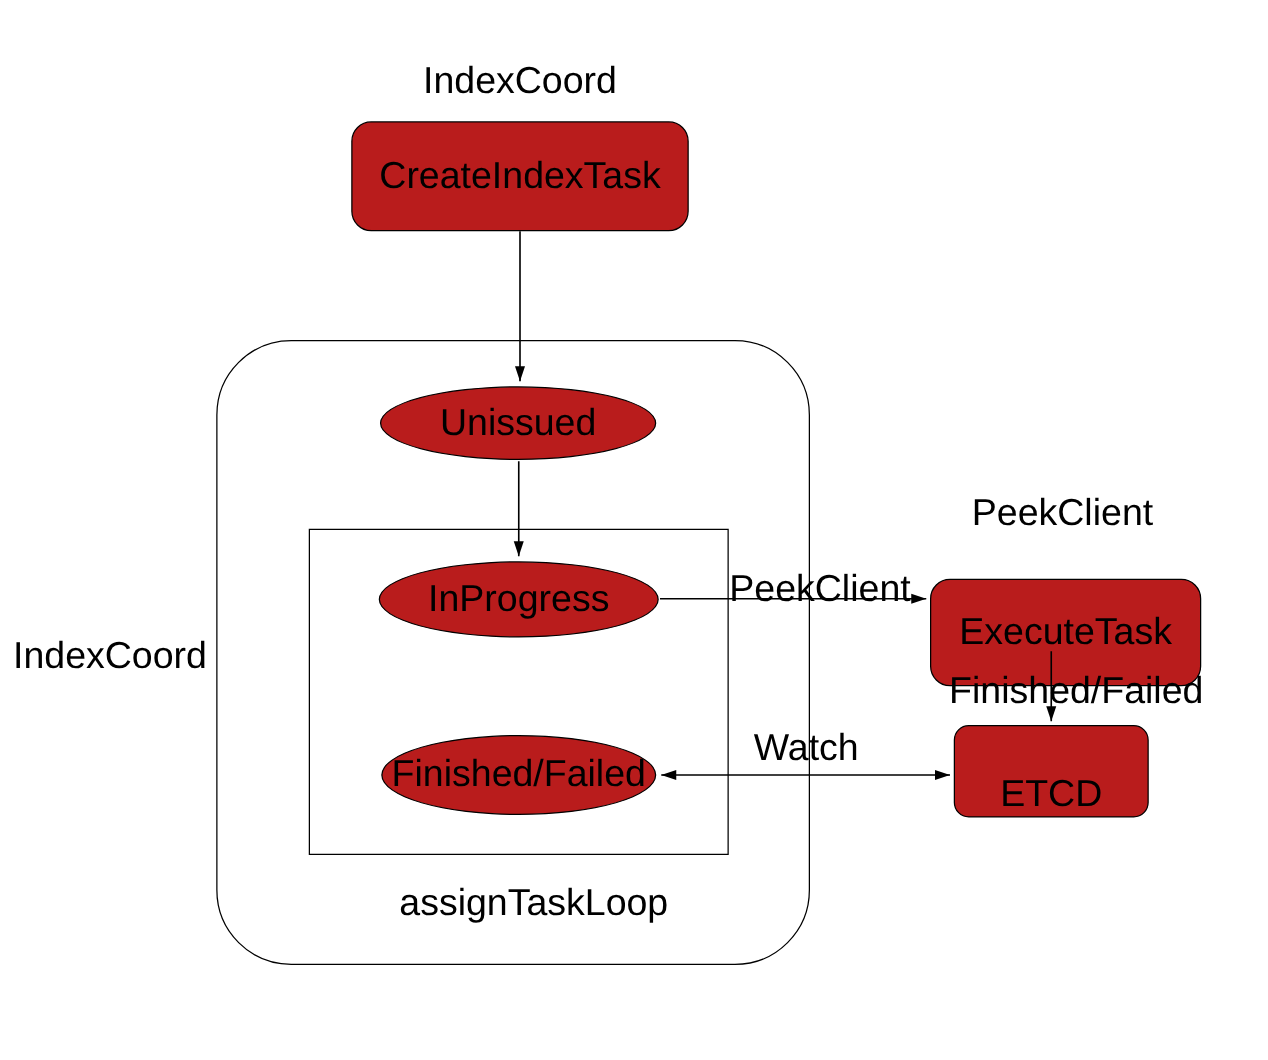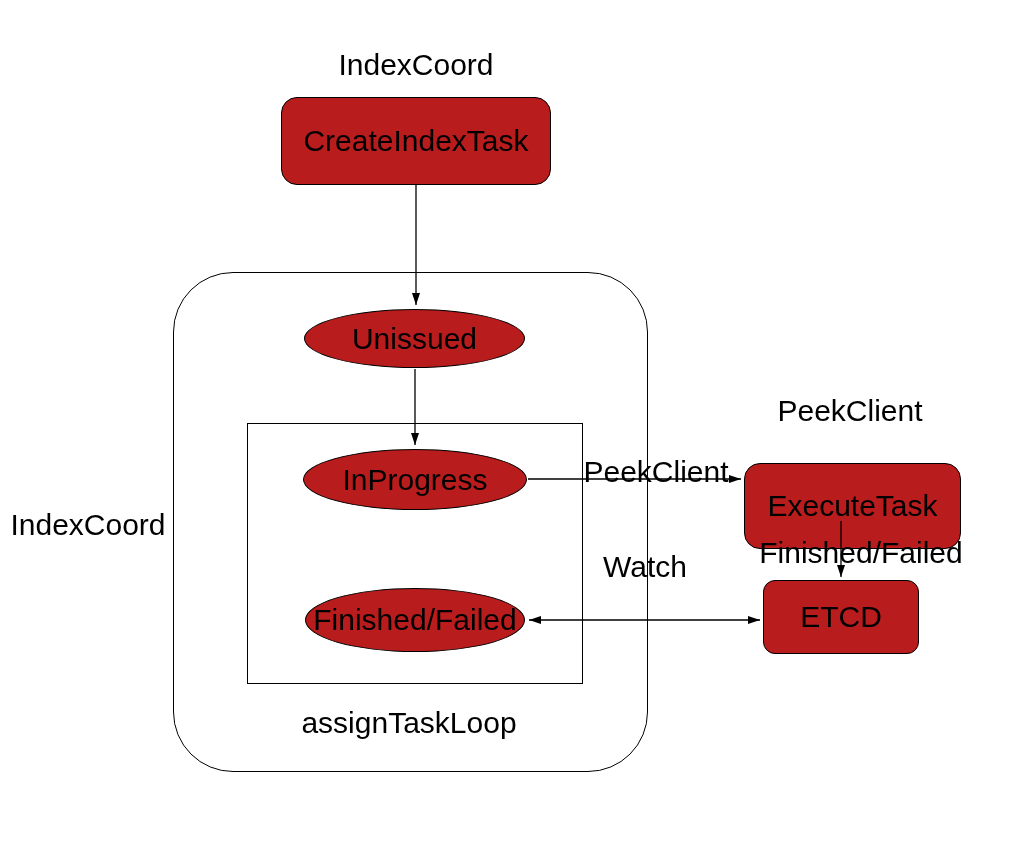--- a/index.html
+++ b/index.html
@@ -24,21 +24,21 @@
   .node {
     position: absolute;
     border: 1.5px solid #000000;
     background: #b91c1c;
     display: flex;
     align-items: center;
     justify-content: center;
     white-space: nowrap;
   }
   .rounded { border-radius: 16px; }
-  .rounded-sm { border-radius: 12px; }
+  .rounded-sm { border-radius: 12px; align-items: flex-end; }
   .ellipse { border-radius: 50%; }
   .lbl {
     position: absolute;
     text-align: center;
     white-space: nowrap;
     line-height: 34px;
   }
   svg.edges {
     position: absolute;
     left: 0; top: 0;
@@ -51,21 +51,21 @@
 <body>
 
 <div class="canvas">
 
   <div class="group-box" style="left:173px; top:272px; width:475px; height:500px; border-radius:60px;"></div>
   <div class="group-box" style="left:247px; top:423px; width:336px; height:261px;"></div>
 
   <div class="lbl" style="left:316px; top:48px;  width:200px;">IndexCoord</div>
   <div class="lbl" style="left:0px;   top:508px; width:176px;">IndexCoord</div>
   <div class="lbl" style="left:750px; top:394px; width:200px;">PeekClient</div>
-  <div class="lbl" style="left:259px; top:706px; width:300px;">assignTaskLoop</div>
+  <div class="lbl" style="left:277px; top:706px; width:300px;">assignTaskLoop</div>
 
   <div class="node rounded" style="left:281px; top:97px; width:270px; height:88px;">
     <span>CreateIndexTask</span>
   </div>
 
   <div class="node ellipse" style="left:304px; top:309px; width:221px; height:59px;">
     <span>Unissued</span>
   </div>
 
   <div class="node ellipse" style="left:303px; top:449px; width:224px; height:61px;">
@@ -79,21 +79,21 @@
   <div class="node rounded" style="left:744px; top:434px; width:217px; height:86px;margin-top:29px;">
     <span>ExecuteTask</span>
   </div>
 
   <div class="node rounded-sm" style="left:763px; top:580px; width:156px; height:74px;">
     <span>ETCD</span>
   </div>
 
   <div class="lbl" style="left:566px; top:455px; width:180px;">PeekClient</div>
   <div class="lbl" style="left:741px; top:536px; width:240px;">Finished/Failed</div>
-  <div class="lbl" style="left:595px; top:550px; width:100px;">Watch</div>
+  <div class="lbl" style="left:595px; top:582px; width:100px;">Watch</div>
 
   <svg class="edges" viewBox="0 0 1014 848">
     <defs>
       <marker id="arrow" markerUnits="userSpaceOnUse" markerWidth="16" markerHeight="12" refX="13" refY="5" orient="auto-start-reverse">
         <path d="M1,1 L13,5 L1,9 Z" fill="#000000"></path>
       </marker>
     </defs>
     <g stroke="#000000" stroke-width="1.3" fill="none">
       <line x1="416" y1="185" x2="416" y2="305" marker-end="url(#arrow)"></line>
       <line x1="415" y1="369" x2="415" y2="445" marker-end="url(#arrow)"></line>

